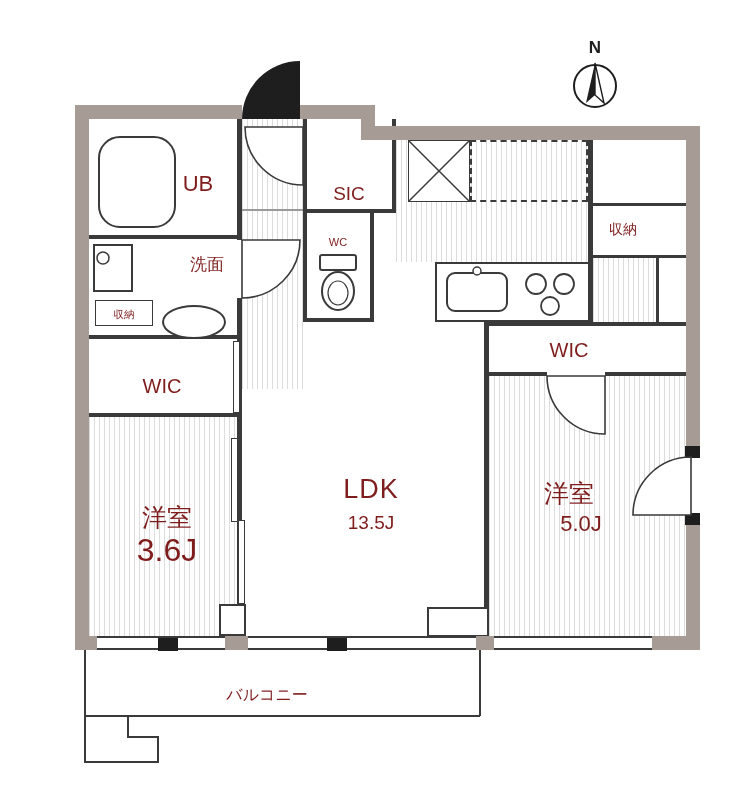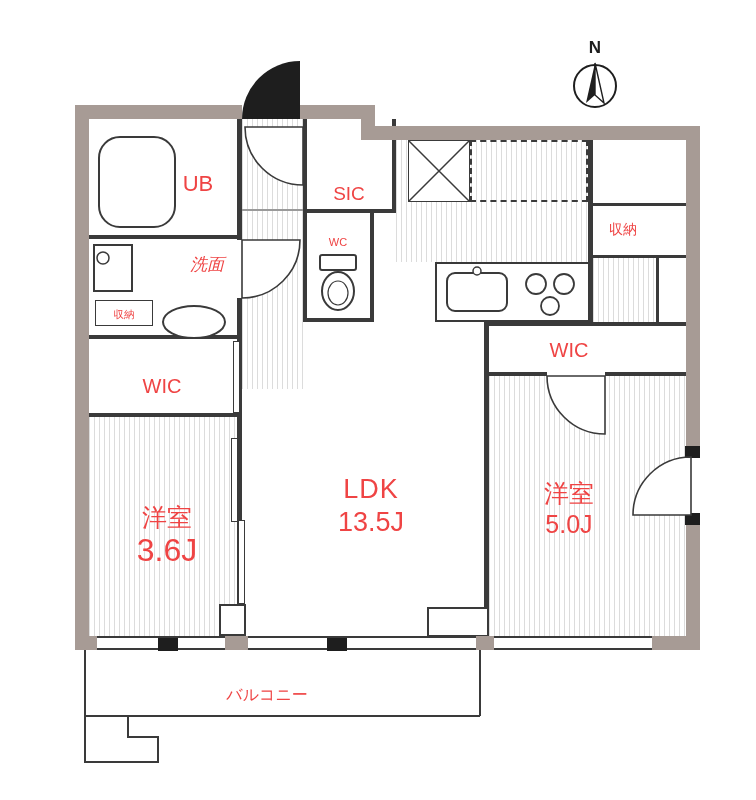--- a/index.html
+++ b/index.html
@@ -8,21 +8,21 @@
   .w{position:absolute;background:#a79b95;}
   .iw{position:absolute;background:#3a3a3a;}
   .thinline{position:absolute;background:#9a9a9a;}
   .hatch{position:absolute;background:repeating-linear-gradient(90deg,#dcdcdc 0 1px,transparent 1px 5px);}
   .box{position:absolute;background:#fff;border:2px solid #3a3a3a;box-sizing:border-box;}
   .box.thin{border-width:1.5px;}
   .dash{position:absolute;border:2px dashed #3a3a3a;box-sizing:border-box;background:transparent;}
   .window{position:absolute;height:14px;background:#fff;border-top:2px solid #3a3a3a;
           border-bottom:2px solid #3a3a3a;box-sizing:border-box;}
   .blk{position:absolute;background:#1e1e1e;}
-  .label{position:absolute;transform:translate(-50%,-50%);color:#ef4444;white-space:nowrap;line-height:1;}
+  .label{position:absolute;transform:translate(-50%,-50%);color:#7f1d1d;white-space:nowrap;line-height:1;}
   .overlay{position:absolute;left:0;top:0;}
 </style>
 </head>
 <body>
 
 <div class="plan">
 
   <div class="hatch" style="left:242px;top:119px;width:61px;height:270px;"></div>
   <div class="hatch" style="left:396px;top:140px;width:192px;height:122px;"></div>
   <div class="hatch" style="left:593px;top:258px;width:63px;height:64px;"></div>
@@ -126,31 +126,31 @@
     <g aria-label="north-compass-icon">
       <circle cx="595" cy="86" r="21" fill="#fff" stroke="#1e1e1e" stroke-width="2"></circle>
       <path d="M595 63 L586 103 L595 95 Z" fill="#1e1e1e"></path>
       <path d="M595 63 L604 103 L595 95 Z" fill="#fff" stroke="#1e1e1e" stroke-width="1.4"></path>
     </g>
   </svg>
 
   <div class="label" style="left:595px;top:47px;font-size:17px;font-weight:bold;color:#1e1e1e;">N</div>
 
   <div class="label" style="left:198px;top:184px;font-size:22px;">UB</div>
-  <div class="label" style="left:207px;top:264px;font-size:17px;font-style:italic;">洗面</div>
+  <div class="label" style="left:207px;top:264px;font-size:17px;">洗面</div>
   <div class="label" style="left:124px;top:314px;font-size:10.5px;">収納</div>
   <div class="label" style="left:162px;top:386px;font-size:20px;">WIC</div>
   <div class="label" style="left:167px;top:517px;font-size:25px;">洋室</div>
   <div class="label" style="left:167px;top:550px;font-size:32px;">3.6J</div>
 
   <div class="label" style="left:349px;top:177px;font-size:19px;margin-top:16px;">SIC</div>
   <div class="label" style="left:338px;top:242px;font-size:11px;">WC</div>
 
   <div class="label" style="left:371px;top:489px;font-size:27px;letter-spacing:1px;">LDK</div>
-  <div class="label" style="left:371px;top:522px;font-size:27px;">13.5J</div>
+  <div class="label" style="left:371px;top:522px;font-size:19px;">13.5J</div>
 
   <div class="label" style="left:623px;top:229px;font-size:14px;">収納</div>
   <div class="label" style="left:569px;top:350px;font-size:20px;">WIC</div>
   <div class="label" style="left:569px;top:493px;font-size:25px;">洋室</div>
-  <div class="label" style="left:569px;top:524px;font-size:25px;">5.0J</div>
+  <div class="label" style="left:581px;top:524px;font-size:22px;">5.0J</div>
 
   <div class="label" style="left:267px;top:695px;font-size:16px;">バルコニー</div>
 </div>
 
 </body></html>

